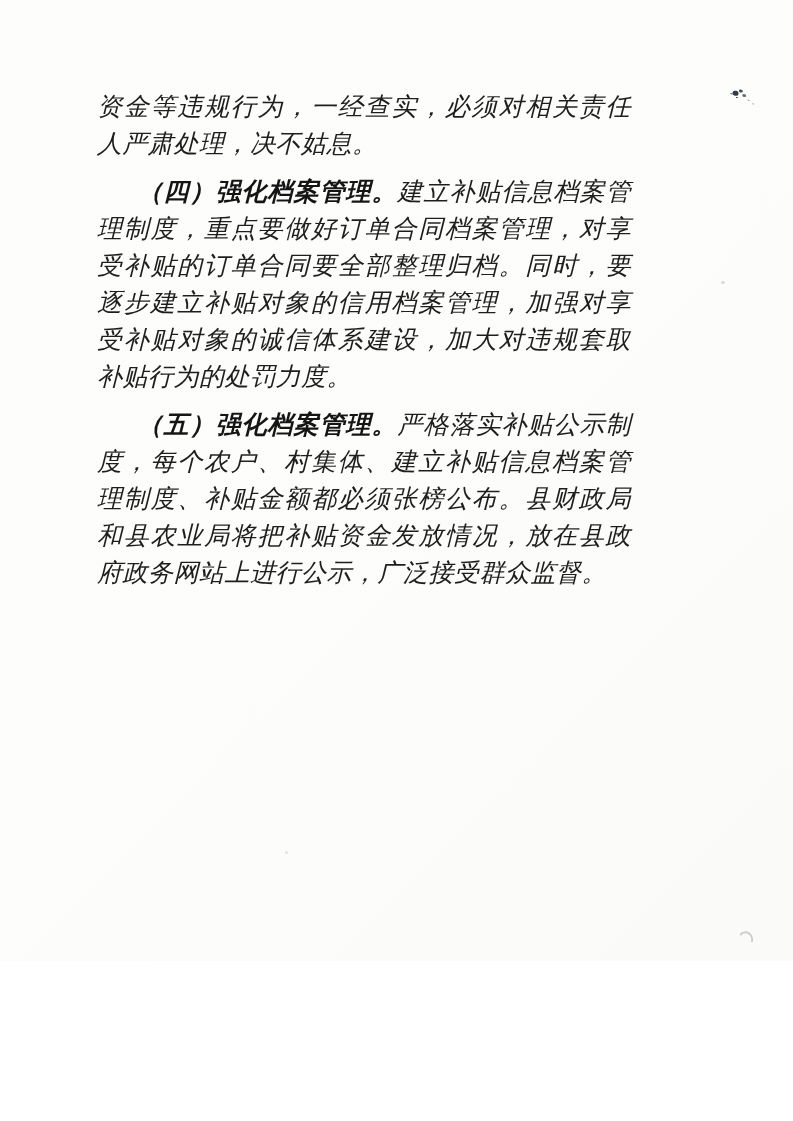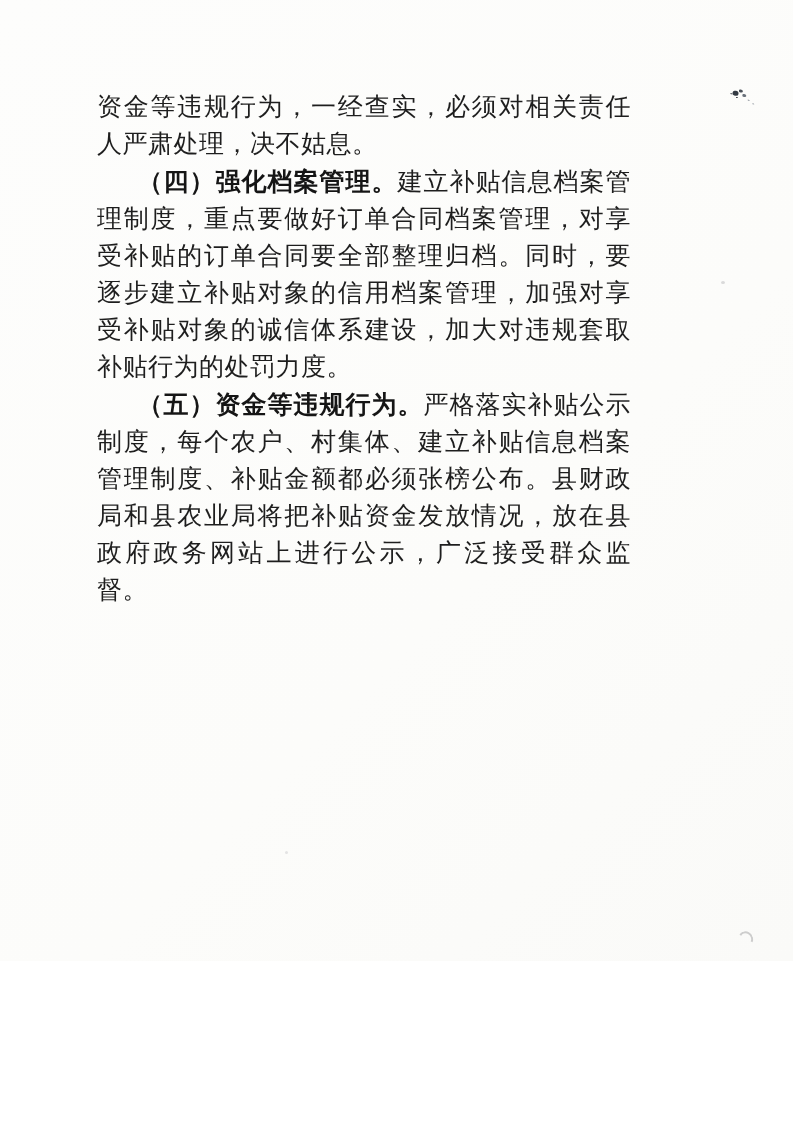--- a/index.html
+++ b/index.html
@@ -7,33 +7,34 @@
   body {
     width: 793px; height: 1121px;
     background: #ffffff;
     font-family: "Liberation Serif", "DejaVu Serif", serif;
   }
   .page {
     position: relative;
     width: 793px; height: 961px;
     background: linear-gradient(135deg, #fdfdfc 0%, #fcfcfa 60%, #fafaf8 100%);
     overflow: hidden;
+    font-style: italic;
   }
   .content {
     position: absolute;
     left: 97px; top: 88px; width: 534px;
     font-size: 25px;
     line-height: 37px;
     color: #1e1e1e;
     text-align: justify;
     text-justify: inter-ideograph;
     letter-spacing: 0.5px;
   }
   .para { margin: 0; text-align-last: left; }
-  .para.indent { text-indent: 1.62em; margin-top: 1px; }
+  .para.indent { text-indent: 1.62em; margin-top: 11px; }
   .lead { font-weight: 700; color: #151515; }
 
   .page-number {
     position: absolute;
     left: 590px; top: 1030px;
     width: 70px;
     font-size: 20px;
     letter-spacing: 6px;
     color: #2a2a2a;
     text-align: center;
@@ -94,21 +95,21 @@
   .dot-mid-page { left: 285px; top: 851px; width: 3px; height: 3px; background: #e3e3e3; border-radius: 50%; }
 </style>
 </head>
 <body>
 
 <div class="page">
 
   <div class="content">
     <p class="para"><span class="lead"></span><span>资金等违规行为，一经查实，必须对相关责任人严肃处理，决不姑息。</span></p>
     <p class="para indent"><span class="lead">（四）强化档案管理。</span><span>建立补贴信息档案管理制度，重点要做好订单合同档案管理，对享受补贴的订单合同要全部整理归档。同时，要逐步建立补贴对象的信用档案管理，加强对享受补贴对象的诚信体系建设，加大对违规套取补贴行为的处罚力度。</span></p>
-    <p class="para indent"><span class="lead">（五）资金等违规行为。</span><span>严格落实补贴公示制度，每个农户、村集体、建立补贴信息档案管理制度、补贴金额都必须张榜公布。县财政局和县农业局将把补贴资金发放情况，放在县政府政务网站上进行公示，广泛接受群众监督。</span></p>
+    <p class="para indent"><span class="lead">（五）强化档案管理。</span><span>严格落实补贴公示制度，每个农户、村集体、建立补贴信息档案管理制度、补贴金额都必须张榜公布。县财政局和县农业局将把补贴资金发放情况，放在县政府政务网站上进行公示，广泛接受群众监督。</span></p>
   </div>
 
   <div class="page-number">- 7 -</div>
 
   <div class="artifact blot-top-right">
       <span class="b"></span>
     </div>
   <div class="artifact dot-mid-right"></div>
   <div class="artifact curl-right"></div>
   <div class="artifact dash-row">

